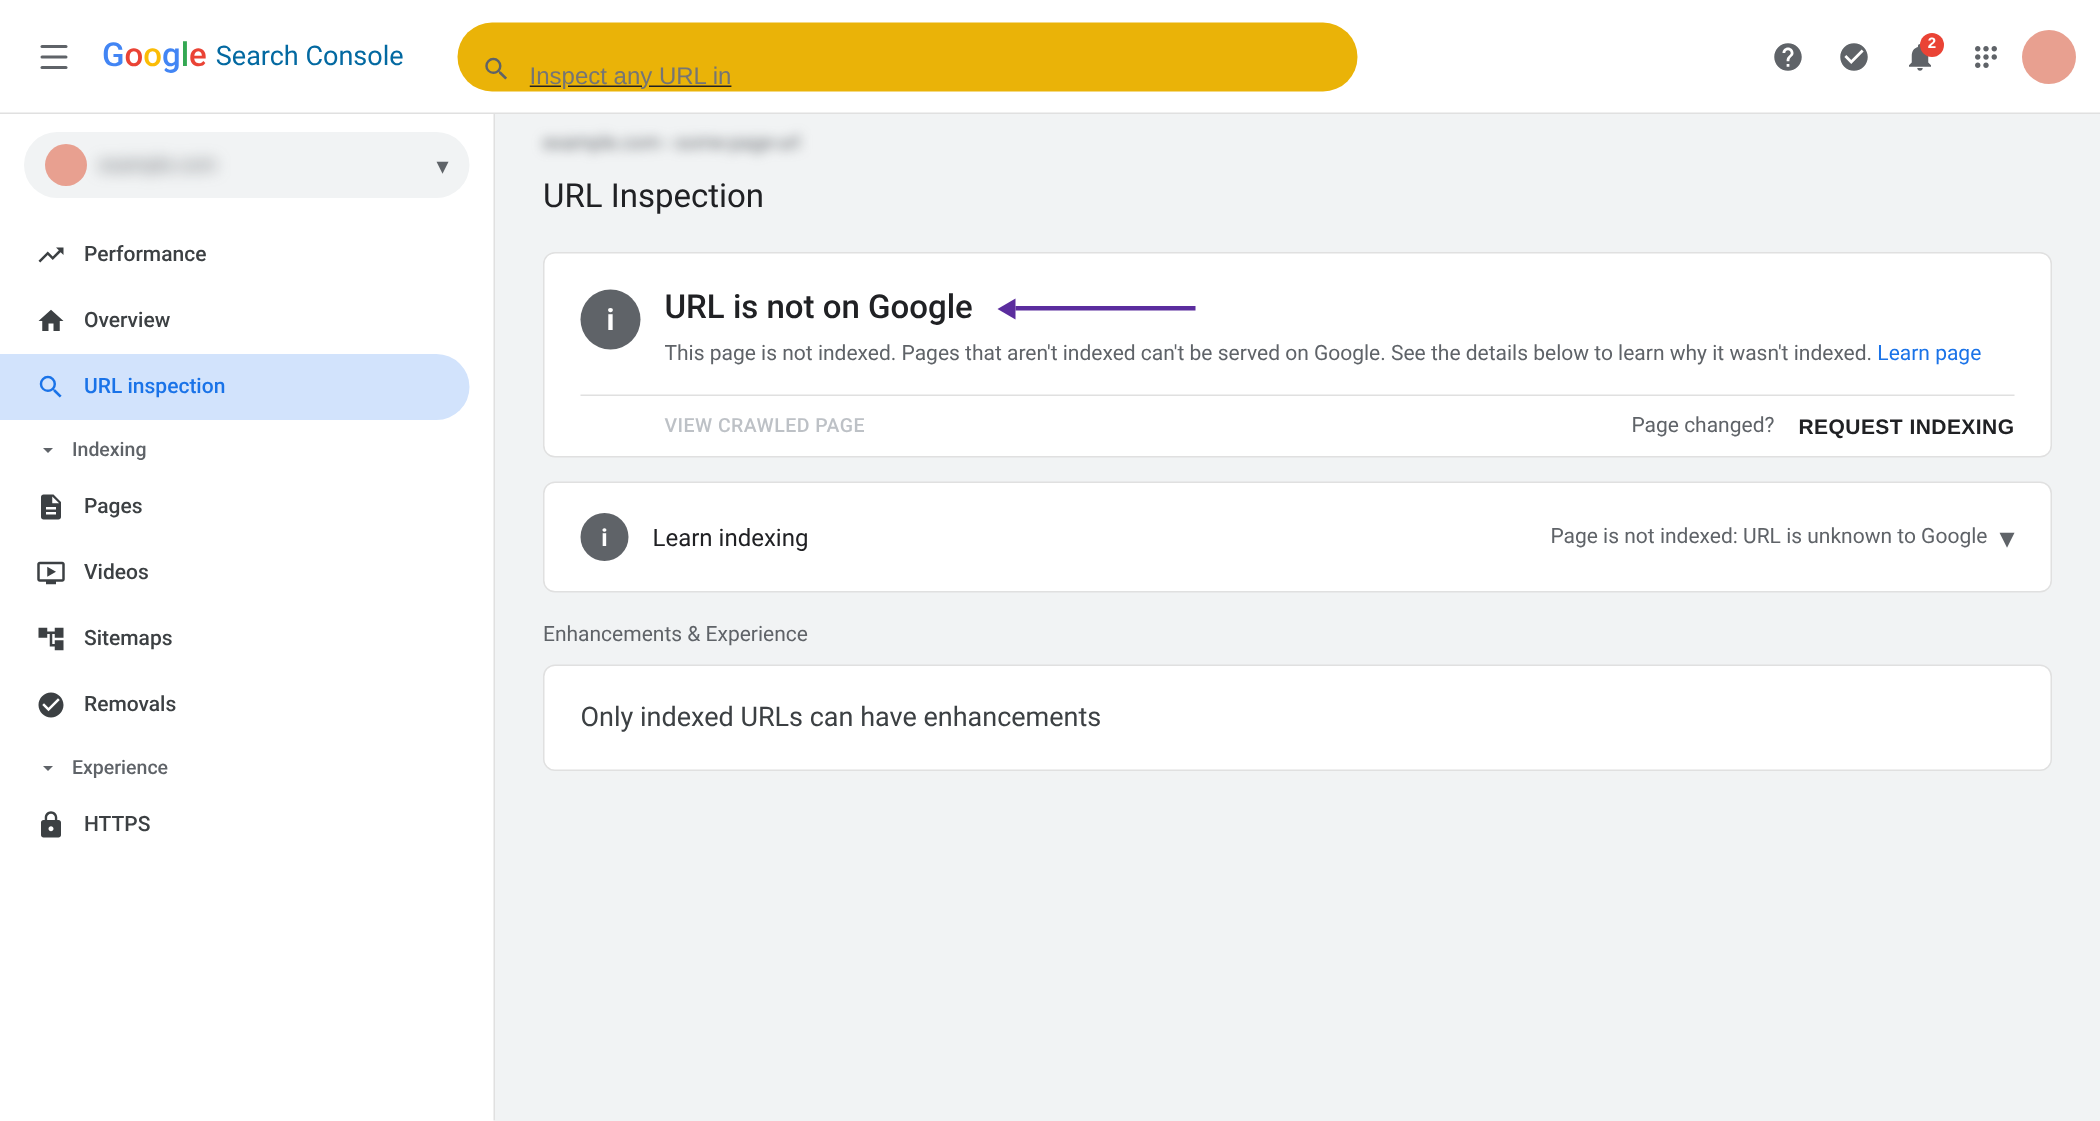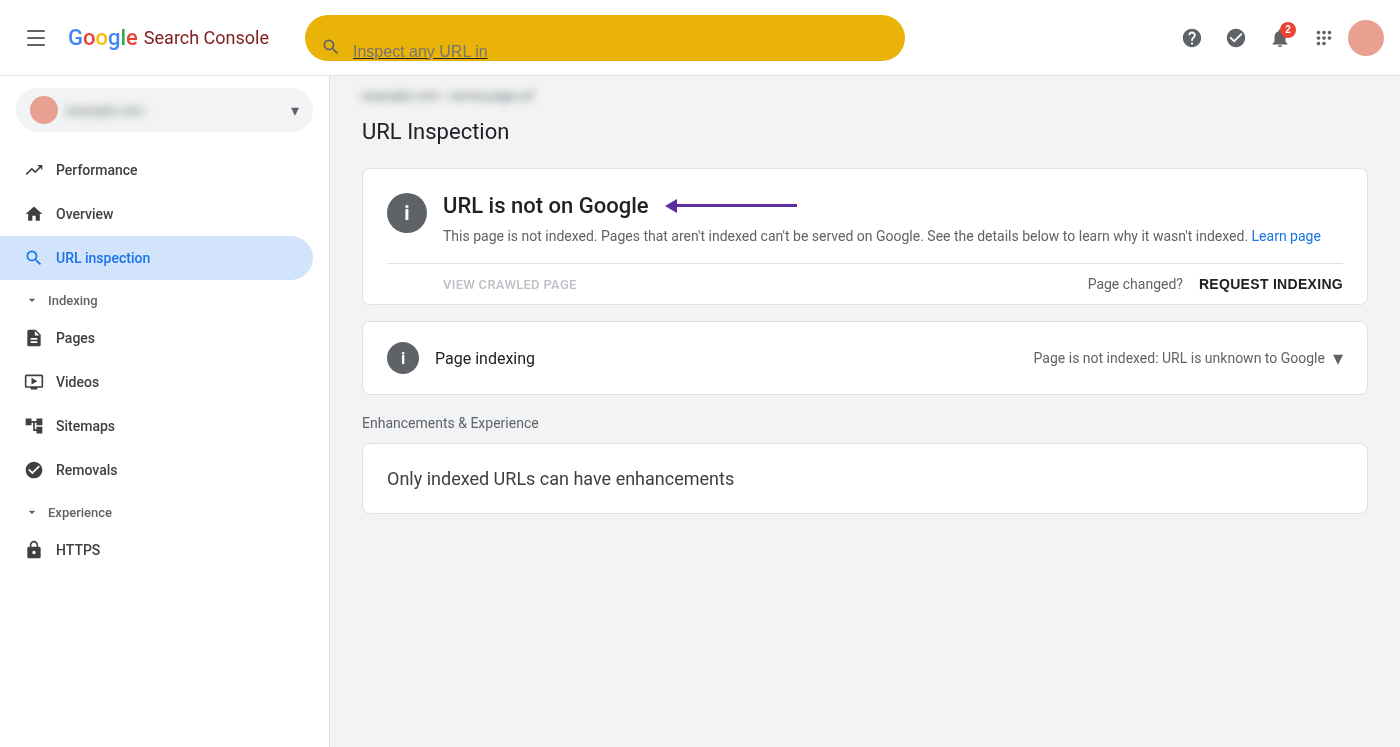--- a/index.html
+++ b/index.html
@@ -13,21 +13,21 @@
     }
     .topbar-menu-icon { width: 40px; height: 40px; display: flex; align-items: center; justify-content: center; cursor: pointer; border-radius: 50%; }
     .hamburger-lines { display: flex; flex-direction: column; gap: 5px; }
     .hamburger-lines span { display: block; width: 18px; height: 2px; background: #5f6368; border-radius: 1px; }
     .topbar-logo { display: flex; align-items: center; gap: 6px; text-decoration: none; margin-right: 8px; }
     .logo-google { font-size: 22px; font-weight: 500; }
     .g-blue { color: #4285f4; }
     .g-red { color: #ea4335; }
     .g-yellow { color: #fbbc05; }
     .g-green { color: #34a853; }
-    .logo-text { font-size: 18px; color: #7f1d1d; font-weight: 400; }
+    .logo-text { font-size: 18px; color: #0369a1; font-weight: 400; }
     .topbar-search {
       flex: 1; max-width: 600px; margin-left: 16px;
       background: #eab308; border-radius: 24px; display: flex; align-items: flex-end;
       padding: 0 16px; height: 46px; gap: 12px; text-decoration: underline;
     }
     .search-icon-top { color: #5f6368; font-size: 18px; }
     .topbar-search input {
       border: none; background: transparent; outline: none;
       font-size: 16px; color: #202124; width: 100%;
     }
@@ -298,21 +298,21 @@
           <button class="request-indexing-btn">REQUEST INDEXING</button>
         </div>
       </div>
     </div>
 
     <div class="card indexing-card">
       <div class="indexing-row">
         <div class="info-icon-circle" style="background:#5f6368; width:32px; height:32px; font-size:16px;">
           <span>i</span>
         </div>
-        <span class="indexing-row-title">Page indexing</span>
+        <span class="indexing-row-title">Learn indexing</span>
         <div class="indexing-row-value">
           <span>Page is not indexed: URL is unknown to Google</span>
           <span class="chevron-down">▾</span>
         </div>
       </div>
     </div>
 
     <div class="section-label">Enhancements &amp; Experience</div>
     <div class="card enhancements-card">
       <p class="enhancements-text">Only indexed URLs can have enhancements</p>

